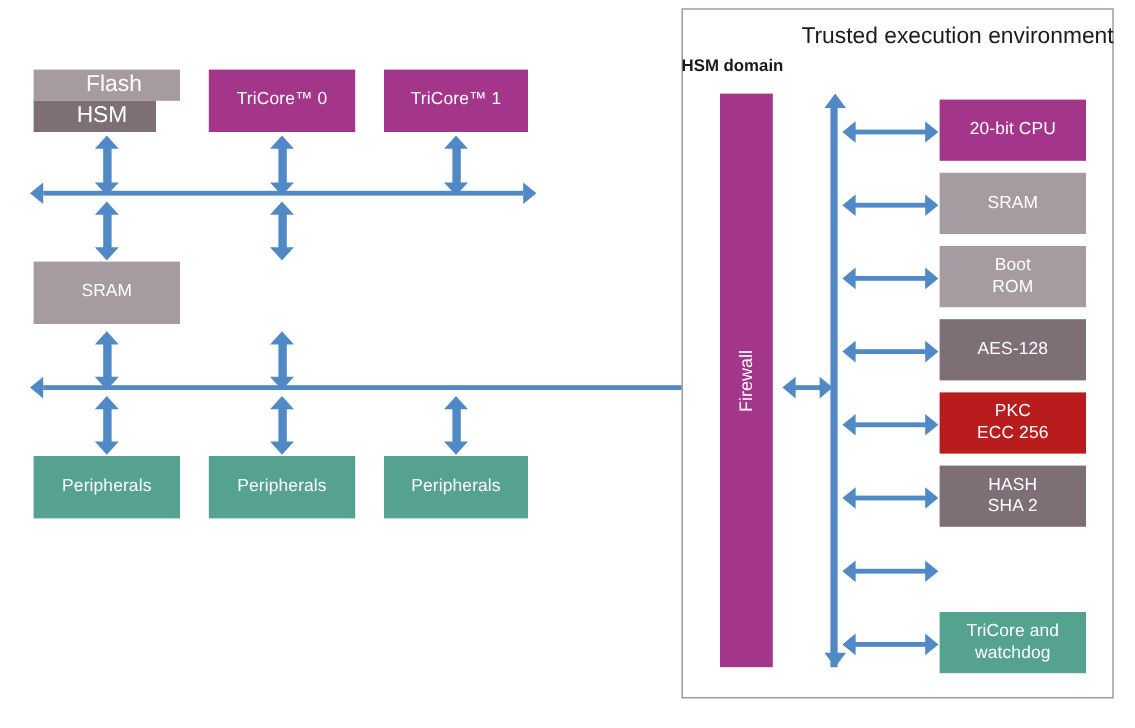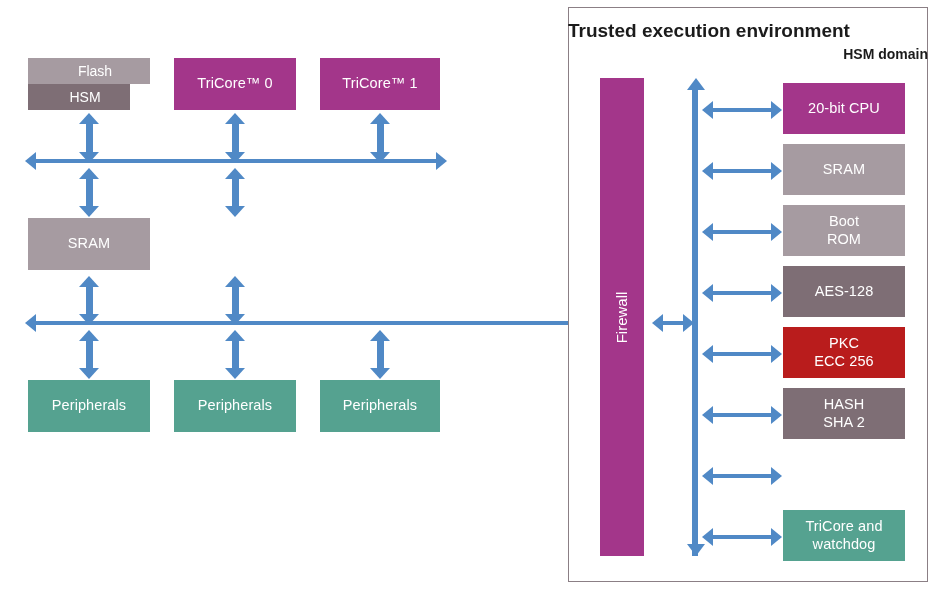--- a/index.html
+++ b/index.html
@@ -29,21 +29,21 @@
     letter-spacing: .1px;
     box-sizing: border-box;
     white-space: pre-line;
   }
   .stack-label {
     position: absolute;
     display: flex;
     align-items: center;
     justify-content: center;
     color: #ffffff;
-    font-size: 14px;
+    font-size: 19px;
     box-sizing: border-box;
     padding-left: 12px;
   }
   
   .hline {
     position: absolute;
     background: #5089c6;
     height: 4px;
   }
   .vline {
@@ -90,29 +90,29 @@
   
   #tee-panel {
     position: absolute;
     border: 1.5px solid #8b7f85;
     background: #ffffff;
     box-sizing: border-box;
   }
   #tee-title {
     position: absolute;
     width: 100%;
-    text-align: left;
-    font-weight: bold;
+    text-align: right;
+    font-weight: normal;
     font-size: 19px;
     color: #1b1b1b;
   }
   #tee-subtitle {
     position: absolute;
     width: 100%;
-    text-align: right;
+    text-align: left;
     font-weight: bold;
     font-size: 14px;
     color: #1b1b1b;
   }
   #firewall {
     position: absolute;
     display: flex;
     align-items: center;
     justify-content: center;
   }

